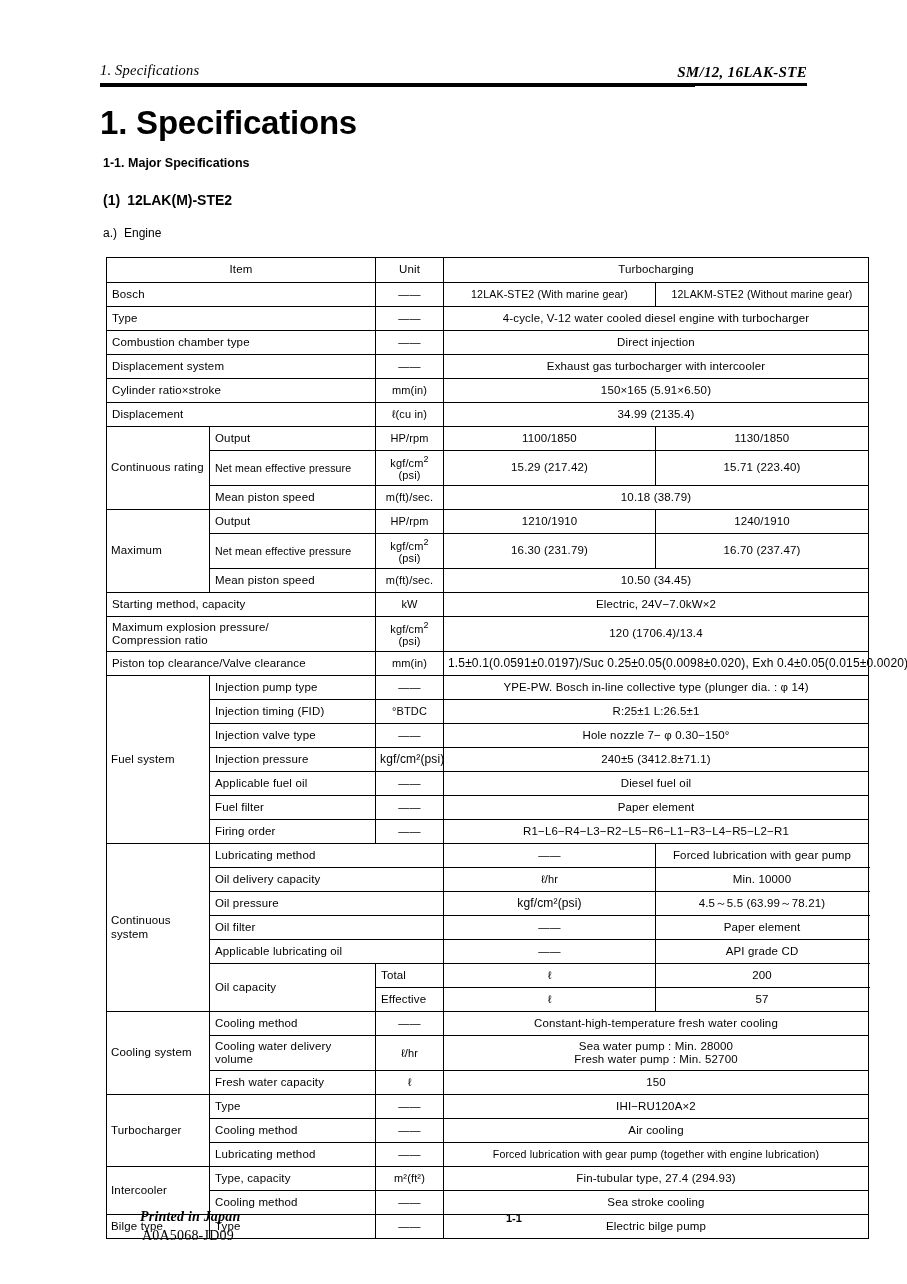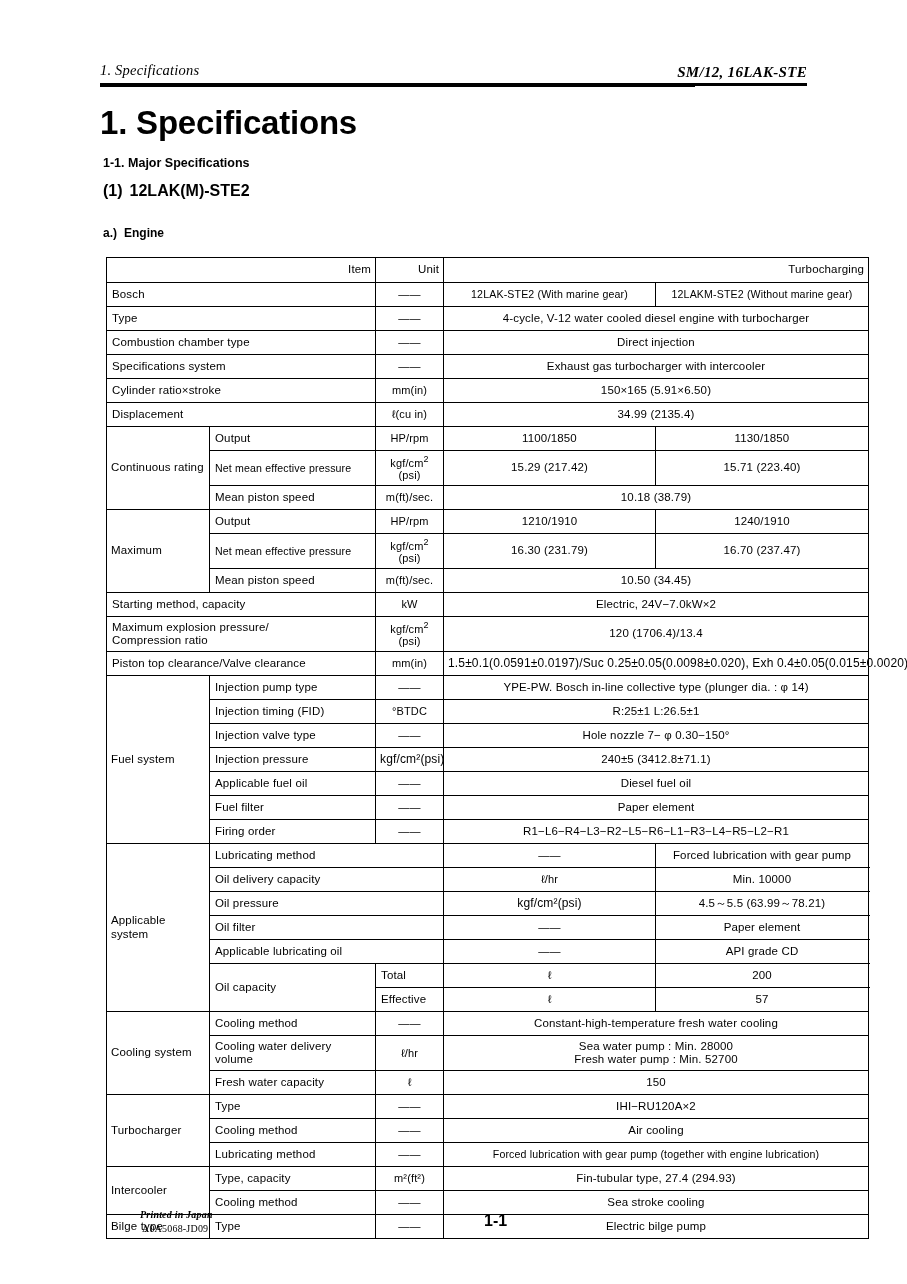--- a/index.html
+++ b/index.html
@@ -78,31 +78,31 @@
   .sec-title {
     position: absolute;
     left: 103px;
     top: 156px;
     font-size: 12.5px;
     font-weight: bold;
   }
   .sub-title {
     position: absolute;
     left: 103px;
-    top: 182px;
-    font-size: 16px;
+    top: 192px;
+    font-size: 14px;
     font-weight: bold;
   }
   .sub-title span.num { margin-right: 7px; }
   .sub-sub-title {
     position: absolute;
     left: 103px;
     top: 226px;
     font-size: 12px;
-    font-weight: bold;
+    font-weight: normal;
     text-align: center;
   }
   .sub-sub-title span.num { margin-right: 7px; }
 
   
   .spec-table {
     position: absolute;
     left: 106px;
     top: 257px;
     width: 762px;
@@ -111,55 +111,55 @@
     font-size: 11.5px;
   }
   .spec-table td, .spec-table th {
     border: 1px solid #000;
     padding: 0 4px;
     font-weight: normal;
     vertical-align: middle;
     line-height: 1.14;
     letter-spacing: 0.15px;
   }
-  .spec-table th { text-align: right; margin-left: 48px; }
+  .spec-table th { text-align: center; margin-left: 48px; }
   td.c { text-align: center; }
   td.l { text-align: left; padding-left: 5px; }
   .grp  { text-align: left; padding-left: 6px; }
   .unit { text-align: center; font-size: 11px; }
   .unit small { font-size: 9px; vertical-align: super; }
   .dash { letter-spacing: 0; }
   .two-line { line-height: 1.18; }
   .tiny { font-size: 12px; letter-spacing: -0.1px; }
   .tight { letter-spacing: -0.1px; font-size: 10.6px; }
   .nowrapcell { white-space: nowrap; }
 
   
   .footer-left {
     position: absolute;
     left: 140px;
     top: 1208px;
     font-family: "Liberation Serif", serif;
-    font-size: 10px;
+    font-size: 14px;
     line-height: 1.35;
   }
   .footer-left .pij {
     font-style: italic;
     font-weight: bold;
     letter-spacing: 0.2px;
   }
   .footer-left .code {
     letter-spacing: 0.2px;
     padding-left: 2px;
   }
   .footer-page {
     position: absolute;
-    left: 484px;
+    left: 506px;
     top: 1212px;
-    font-size: 16px;
+    font-size: 11px;
     font-weight: bold;
   }
 </style>
 </head>
 <body>
 
 <div class="page">
 
   <div class="runhead">
     <div class="runhead-left">1. Specifications</div>
@@ -205,21 +205,21 @@
         <td class="c" colspan="2">4-cycle, V-12 water cooled diesel engine with turbocharger</td>
       </tr>
 
       <tr>
         <td class="l" colspan="2" style="height:23px">Combustion chamber type</td>
         <td class="unit dash">——</td>
         <td class="c" colspan="2">Direct injection</td>
       </tr>
 
       <tr>
-        <td class="l" colspan="2" style="height:23px">Specifications system</td>
+        <td class="l" colspan="2" style="height:23px">Displacement system</td>
         <td class="unit dash">——</td>
         <td class="c" colspan="2">Exhaust gas turbocharger with intercooler</td>
       </tr>
 
       <tr>
         <td class="l" colspan="2" style="height:23px">Cylinder ratio×stroke</td>
         <td class="unit">mm(in)</td>
         <td class="c" colspan="2">150×165 (5.91×6.50)</td>
       </tr>
 
@@ -322,21 +322,21 @@
         <td class="unit dash">——</td>
         <td class="c" colspan="2">Paper element</td>
       </tr>
       <tr>
         <td class="l" style="height:23px">Firing order</td>
         <td class="unit dash">——</td>
         <td class="c" colspan="2">R1−L6−R4−L3−R2−L5−R6−L1−R3−L4−R5−L2−R1</td>
       </tr>
 
       <tr>
-        <td class="grp" rowspan="7">Applicable system</td>
+        <td class="grp" rowspan="7">Continuous system</td>
         <td class="l" colspan="2" style="height:23px">Lubricating method</td>
         <td class="unit dash">——</td>
         <td class="c" colspan="2">Forced lubrication with gear pump</td>
       </tr>
       <tr>
         <td class="l" colspan="2" style="height:23px">Oil delivery capacity</td>
         <td class="unit">ℓ/hr</td>
         <td class="c" colspan="2">Min. 10000</td>
       </tr>
       <tr>

